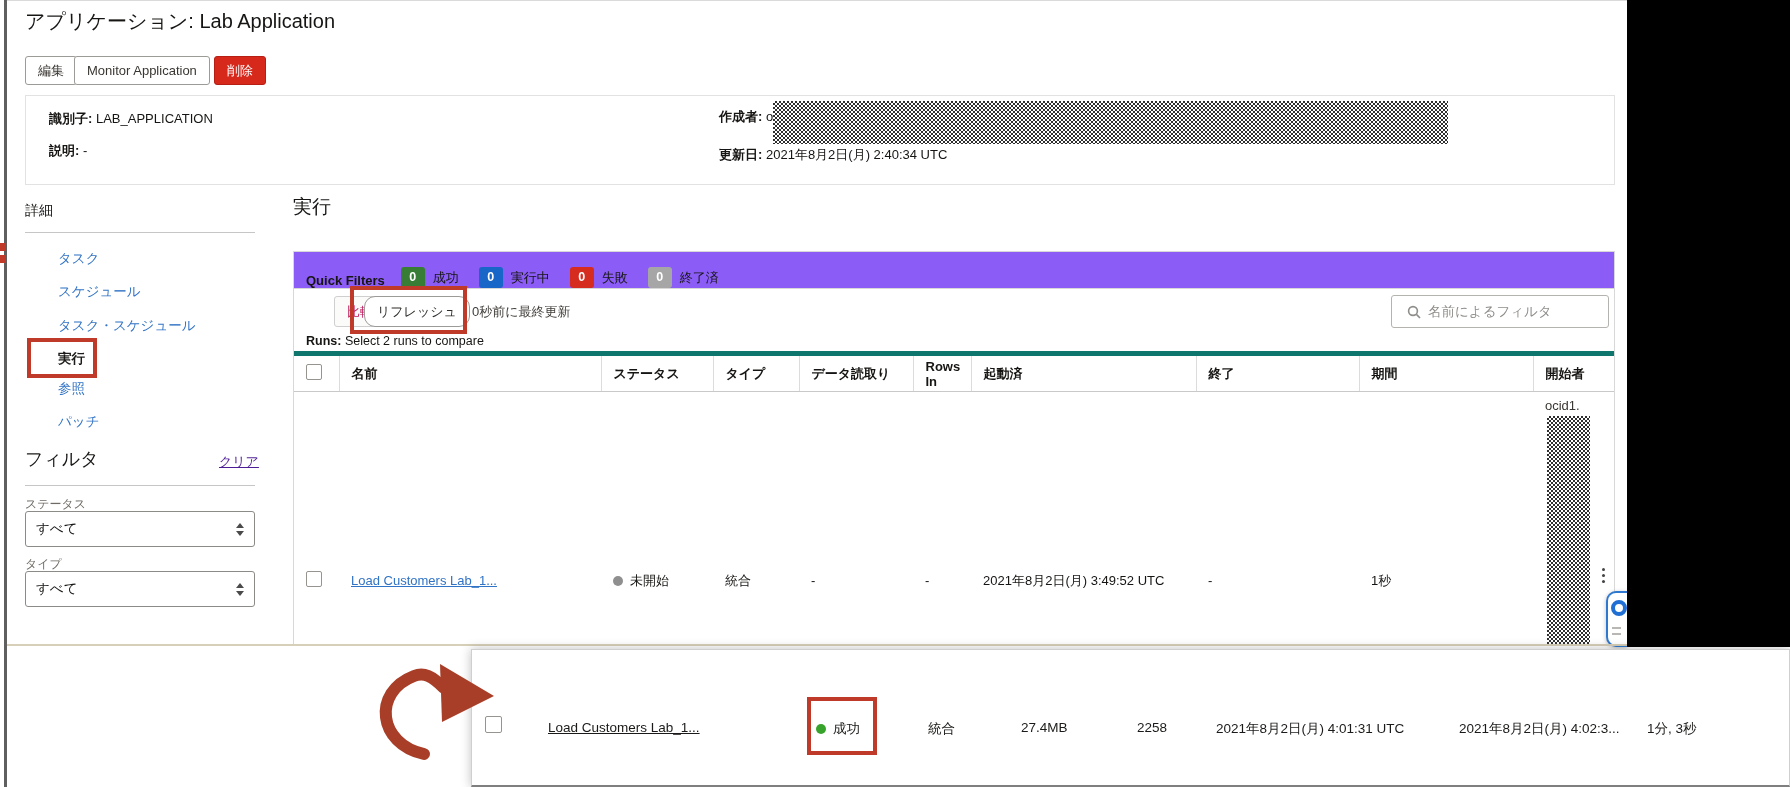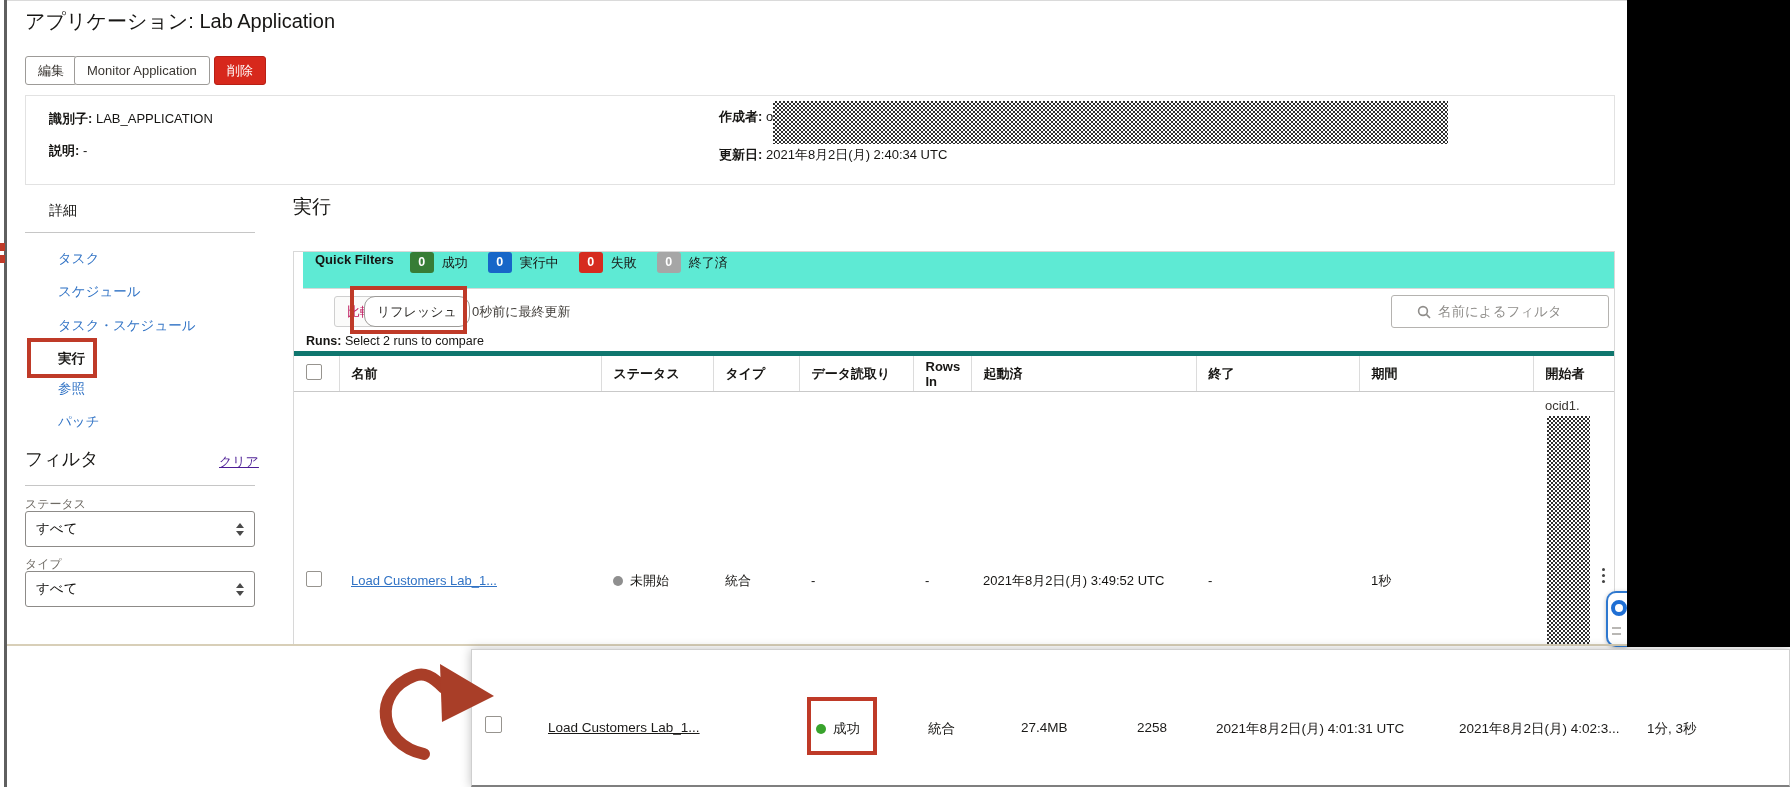--- a/index.html
+++ b/index.html
@@ -18,50 +18,50 @@
   .page-title{left:25px;top:8px;font-size:20px;font-weight:400;color:#161513;}
   .btn{position:absolute;top:56px;height:29px;box-sizing:border-box;border:1px solid #9d9b98;
        background:#fff;border-radius:3px;font-size:13px;color:#3a3632;padding:0 12px;
        display:flex;align-items:center;justify-content:center;}
   .btn-danger{background:#d7281c;border-color:#b71f15;color:#fff;}
   
   .info-panel{left:25px;top:95px;width:1590px;height:90px;box-sizing:border-box;
               border:1px solid #e2e2e2;background:#fff;}
   .redacted{background:repeating-conic-gradient(#2f2f2f 0% 25%,#ffffff 0% 50%) 0 0/4px 4px;}
   
-  .side-heading{left:25px;top:202px;font-size:14px;margin-left:24px;}
+  .side-heading{left:25px;top:202px;font-size:14px;}
   .divider{height:1px;background:#c6c6c6;}
   .side-link{left:58px;font-size:13.5px;color:#3173c5;cursor:pointer;}
   .side-link.active{color:#1c1b19;font-weight:700;}
   .red-box{position:absolute;border:4px solid #bf3a28;box-sizing:border-box;}
   .filter-heading{left:25px;top:447px;font-size:18px;font-weight:400;}
   .clear-link{left:219px;top:453px;font-size:13px;color:#4c1d95;text-decoration:underline;cursor:pointer;}
   .field-label{left:25px;font-size:12px;color:#6e6a64;}
   .select{position:absolute;left:25px;width:230px;height:36px;box-sizing:border-box;border:1px solid #8d8b88;
           border-radius:3px;background:#fff;display:flex;align-items:center;padding:0 10px;font-size:13.5px;}
   .select .stepper{margin-left:auto;display:flex;flex-direction:column;gap:3px;align-items:center;}
   .tri-up{width:0;height:0;border-left:4px solid transparent;border-right:4px solid transparent;border-bottom:5px solid #4a4a4a;}
   .tri-dn{width:0;height:0;border-left:4px solid transparent;border-right:4px solid transparent;border-top:5px solid #4a4a4a;}
   
   .main-heading{left:293px;top:194px;font-size:19px;font-weight:400;}
   .panel{left:293px;top:251px;width:1322px;height:394px;box-sizing:border-box;border:1px solid #d8d8d8;
          background:#fff;overflow:hidden;}
-  .quickbar{position:absolute;left:9px;top:0;width:100%;height:37px;box-sizing:border-box;background:#5eead4;
-            border-bottom:1px solid #d8d8d8;display:flex;align-items:flex-start;padding-left:12px;}
+  .quickbar{position:absolute;left:0;top:0;width:100%;height:37px;box-sizing:border-box;background:#8b5cf6;
+            border-bottom:1px solid #d8d8d8;display:flex;align-items:flex-end;padding-left:12px;}
   .qf-label{font-weight:700;font-size:13px;margin-right:16px;}
   .qf-item{display:flex;align-items:center;margin-right:20px;}
   .qf-count{min-width:24px;height:21px;line-height:21px;text-align:center;border-radius:3px;color:#fff;
             font-size:12.5px;font-weight:700;margin-right:8px;}
   .qf-green{background:#377d36;} .qf-blue{background:#1766c8;} .qf-red{background:#d62b1f;} .qf-gray{background:#a6a6a6;}
   .qf-text{font-size:13px;}
   .tbtn{position:absolute;height:31px;box-sizing:border-box;border:1px solid #9d9b98;background:#fff;
         border-radius:3px;font-size:13px;color:#2f2d2a;display:flex;align-items:center;padding:0 12px;}
   .tbtn.disabled{border-color:#cfcfcf;color:#be185d;background:#fbfbfa;margin-left:28px;}
   .search{position:absolute;left:1097px;top:43px;width:218px;height:33px;box-sizing:border-box;
-          border:1px solid #b5b3b0;border-radius:3px;background:#fff;display:flex;align-items:center;padding:0 25px;}
+          border:1px solid #b5b3b0;border-radius:3px;background:#fff;display:flex;align-items:center;padding:0 15px;}
   .search .ph{color:#8f8d8a;font-size:13.5px;margin-left:7px;}
   .runs-hint{position:absolute;left:12px;top:82px;font-size:12.5px;}
   table.runs{position:absolute;left:0;top:99px;width:1320px;border-collapse:collapse;table-layout:fixed;}
   table.runs th{border-top:5px solid #0f766e;border-bottom:1px solid #c9c9c9;border-right:1px solid #dcdcdc;
                 height:38px;text-align:left;padding:0 0 0 12px;font-size:13px;font-weight:700;box-sizing:border-box;overflow:hidden;}
   table.runs th:last-child{border-right:none;}
   table.runs td{height:378px;vertical-align:middle;padding:0 0 0 12px;font-size:13px;box-sizing:border-box;overflow:hidden;}
   .cb{width:16px;height:16px;box-sizing:border-box;border:1.5px solid #97948f;border-radius:2px;background:#fff;display:inline-block;}
   .runlink{color:#3173c5;text-decoration:underline;cursor:pointer;}
   .status-dot{display:inline-block;width:10px;height:10px;border-radius:50%;margin-right:7px;vertical-align:-1px;}

